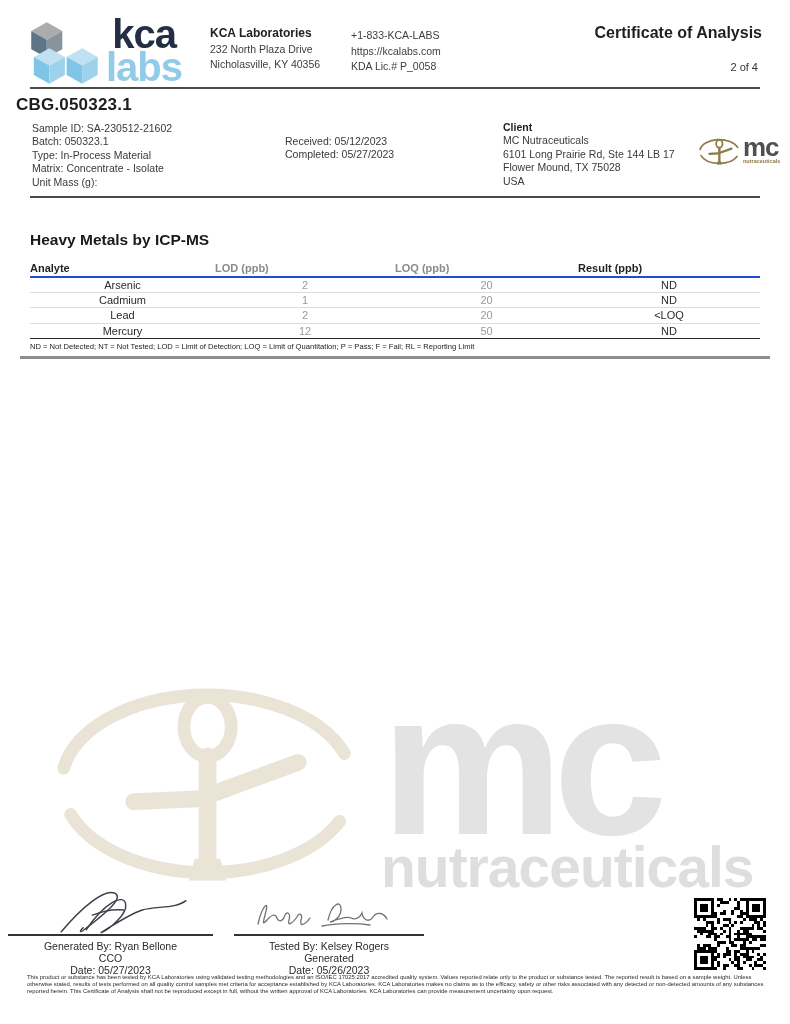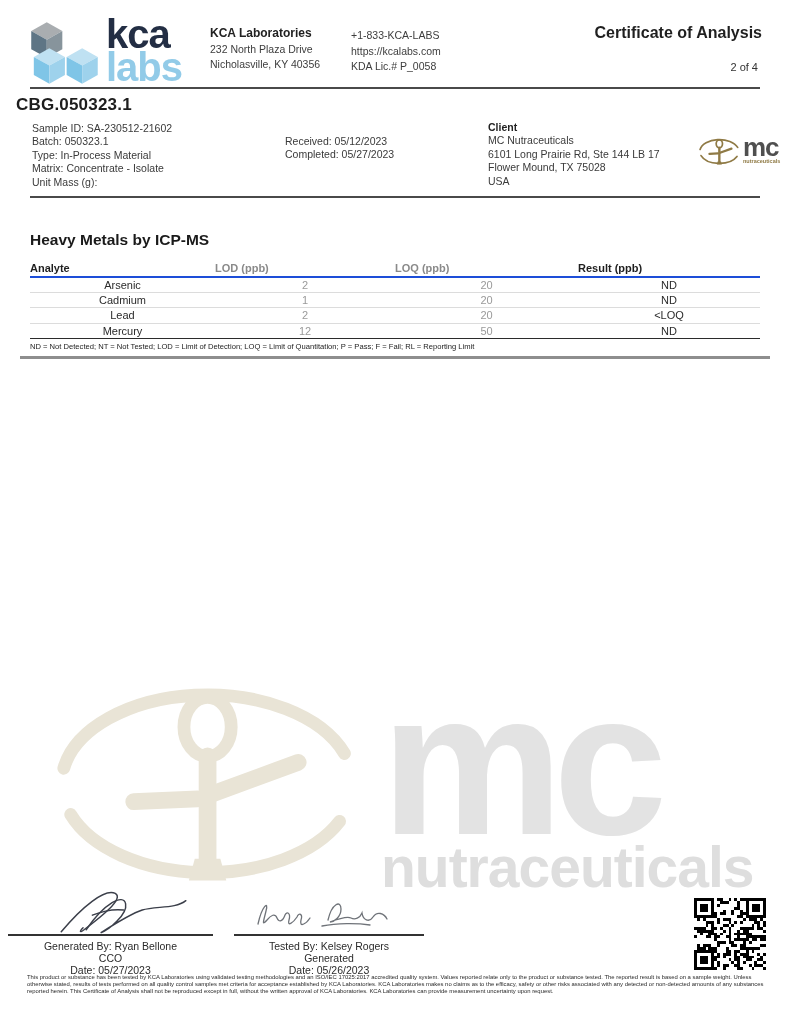--- a/index.html
+++ b/index.html
@@ -4,37 +4,37 @@
 <style>
   html,body{margin:0;padding:0;background:#ffffff;}
   .page{position:relative;width:790px;height:1024px;background:#fff;
         font-family:"Liberation Sans",sans-serif;color:#2b2b2b;overflow:hidden;}
   .abs{position:absolute;}
 
   
   .logo-wrap{left:14px;top:12px;display:flex;align-items:flex-start;}
   .logo-cubes{width:88px;height:76px;}
   .logo-text{margin-left:4px;margin-top:6px;line-height:0.82;font-weight:bold;
-             letter-spacing:-1px;}
+             letter-spacing:-1px;text-align:center;}
   .logo-kca{font-size:40px;color:#232e44;}
   .logo-labs{font-size:40px;color:#92cbe8;}
   .labinfo{left:210px;top:26px;font-size:10.5px;line-height:15.5px;color:#3d3d3d;}
   .labname{font-weight:bold;font-size:12px;color:#222;}
   .labcontact{left:351px;top:28px;font-size:10.5px;line-height:15.5px;color:#3d3d3d;}
   .coa-title{right:28px;top:24px;font-size:16px;font-weight:bold;color:#1f1f1f;}
   .page-num{right:32px;top:61px;font-size:11px;color:#333;}
   .rule-dark{height:2px;background:#4a4a4a;}
   .rule-hdr{left:30px;top:87px;width:730px;}
 
   
   .sample-title{left:16px;top:95px;font-size:17px;font-weight:bold;color:#1d1d1d;letter-spacing:0.2px;}
   .info{font-size:10.5px;line-height:13.4px;color:#3a3a3a;}
   .sample-info{left:32px;top:122px;}
   .dates-info{left:285px;top:135px;}
-  .client-info{left:488px;top:121px;}
+  .client-info{left:503px;top:121px;}
   .client-label{font-weight:bold;color:#222;}
   .rule-sample{left:30px;top:196px;width:730px;}
 
   
   .mc-logo{left:698px;top:137px;display:flex;align-items:flex-start;color:#8f7a45;}
   .mc-sym-small{width:44px;height:29px;}
   .mc-logo-txt{margin-left:1px;line-height:0.8;}
   .mc-logo-mc{font-size:26px;font-weight:bold;color:#4f4f4f;letter-spacing:-1px;}
   .mc-logo-sub{font-size:5.5px;font-weight:bold;color:#8f7a45;text-align:right;margin-top:1px;}
 

